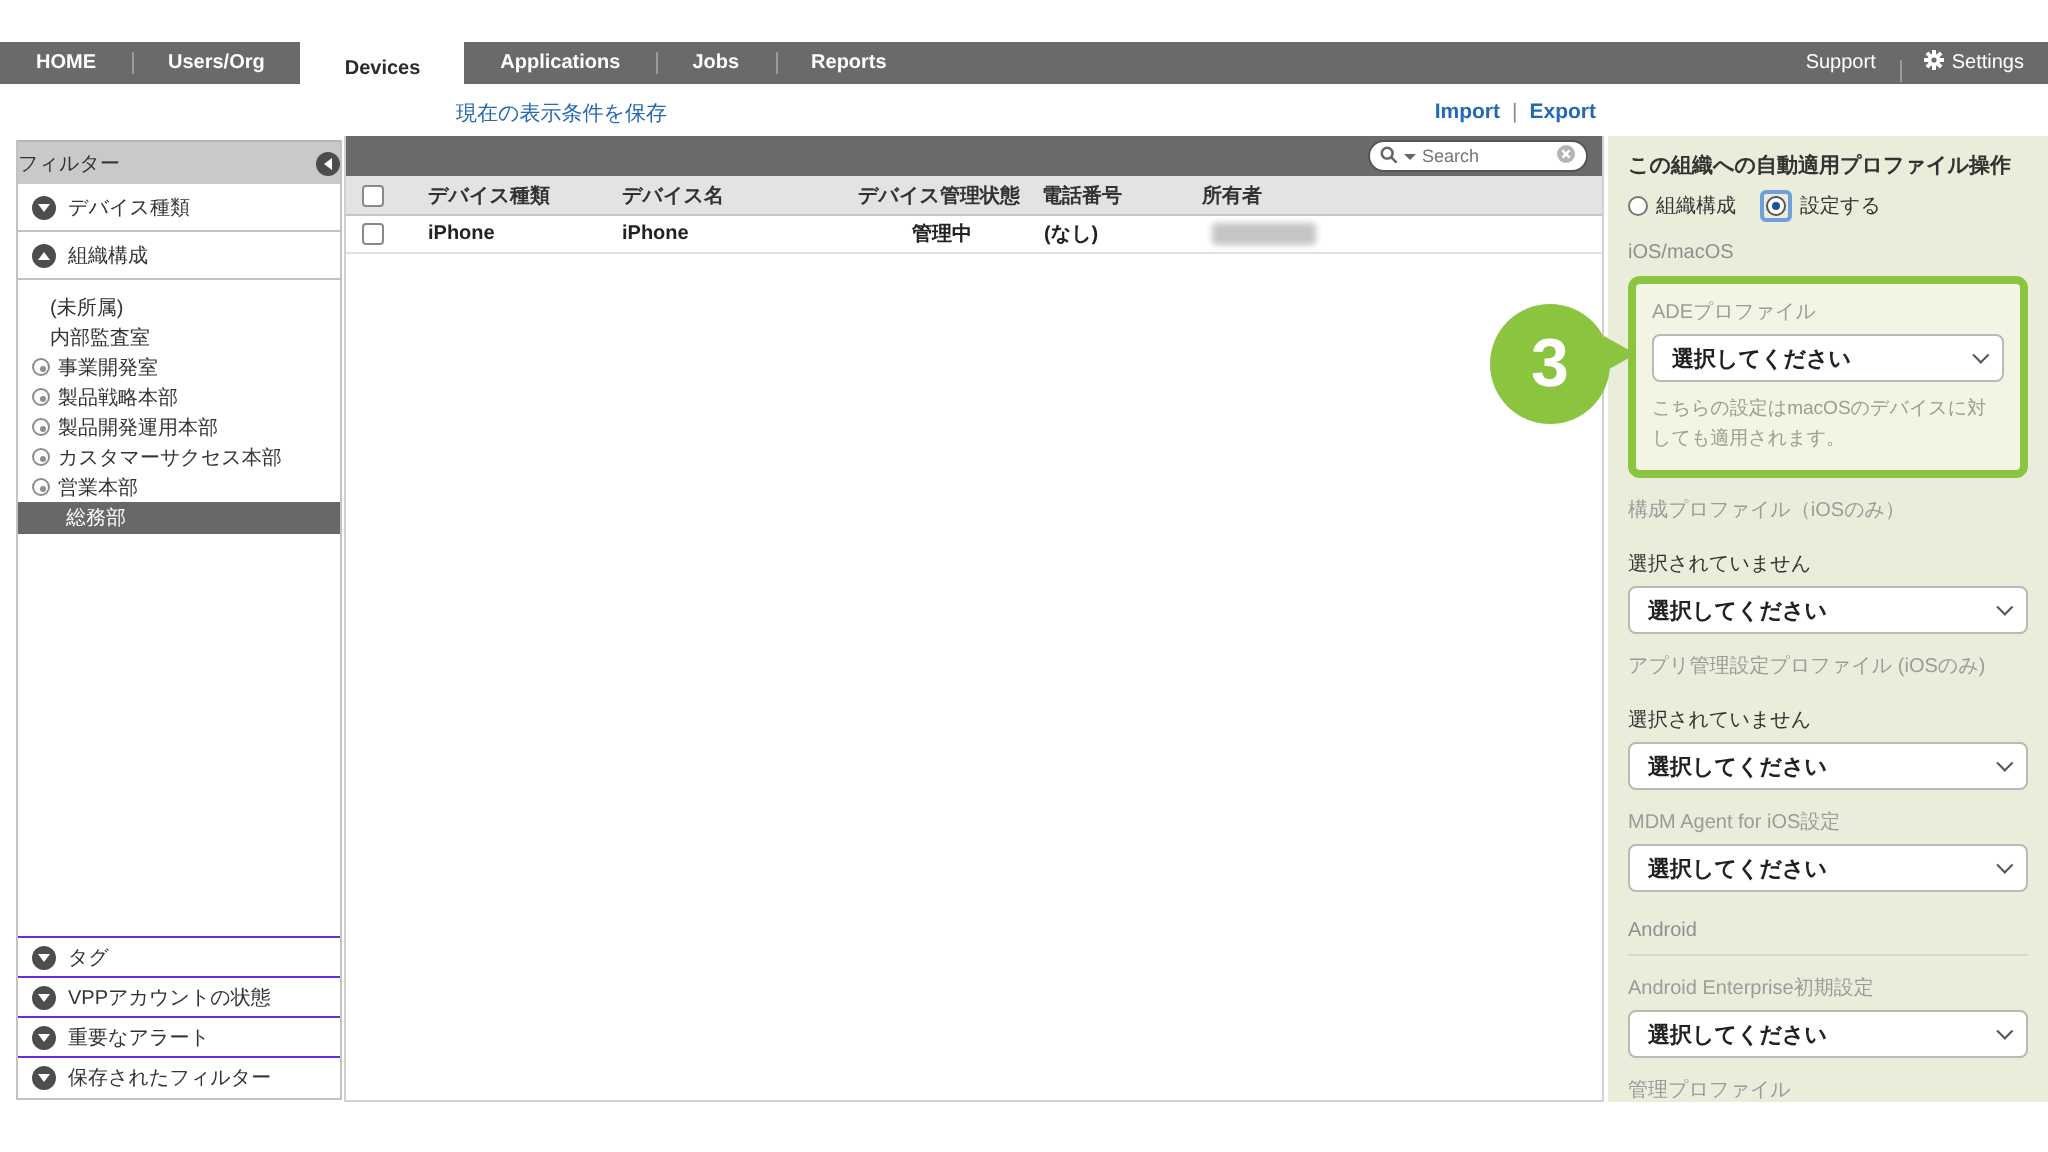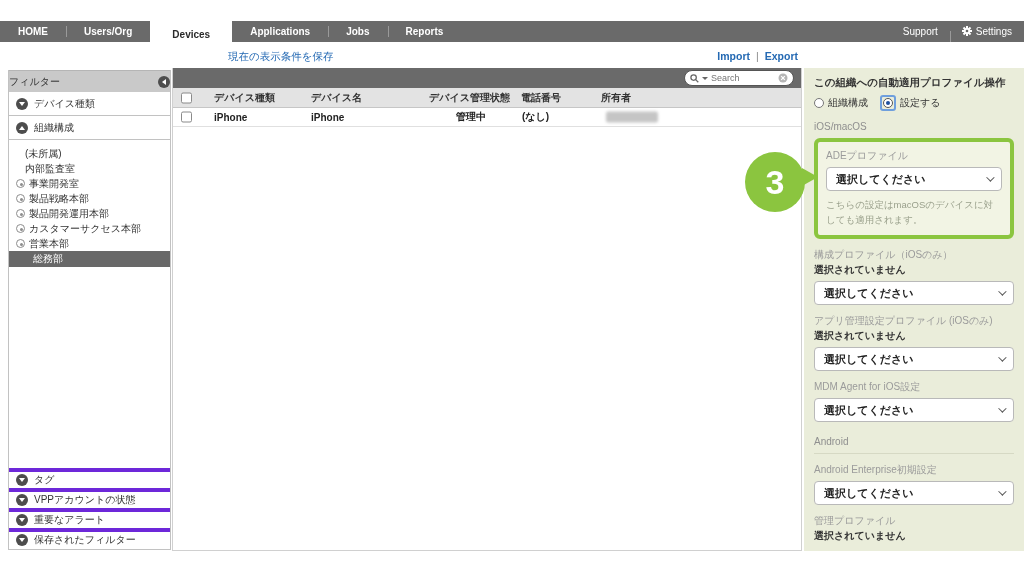--- a/index.html
+++ b/index.html
@@ -22,21 +22,21 @@
 
   
   #sidebar { position:absolute; left:8px; top:70px; width:163px; height:480px; background:#fff; border:1px solid #c2c2c2; border-top:none; }
   #sb-head { height:22px; background:#c9c9c9; border-top:1px solid #b5b5b5; display:flex; align-items:center; padding:0 0; font-size:10px; color:#333; }
   #sb-head .sp { flex:1; }
   .cicon { width:12px; height:12px; border-radius:50%; background:#4d4d4d; display:inline-flex; align-items:center; justify-content:center; flex:none; }
   .tri-d { width:0; height:0; border-left:3px solid transparent; border-right:3px solid transparent; border-top:4px solid #fff; }
   .tri-u { width:0; height:0; border-left:3px solid transparent; border-right:3px solid transparent; border-bottom:4px solid #fff; }
   .tri-l { width:0; height:0; border-top:3px solid transparent; border-bottom:3px solid transparent; border-right:4px solid #fff; }
   .sb-item { height:24px; display:flex; align-items:center; gap:6px; padding:0 7px; font-size:10px; color:#333; border-bottom:1px solid #c2c2c2; cursor:pointer; background:#fff; }
-  .sb-item.small { height:20px; border-top:4px solid #6d28d9; border-bottom:none; }
+  .sb-item.small { height:20px; border-top:1px solid #6d28d9; border-bottom:none; }
   #sb-tree { height:328px; padding:6px 0; border-bottom:none; overflow:hidden; }
   .tnode { font-size:10px; color:#333; height:15px; display:flex; align-items:center; gap:4px; padding-left:16px; cursor:pointer; }
   .tnode.iconed { padding-left:7px; }
   .onode { width:9px; height:9px; border:1px solid #8d8d8d; border-radius:50%; position:relative; flex:none; }
   .onode::after { content:""; position:absolute; left:2.5px; top:2.5px; width:3px; height:3px; border-radius:50%; background:#8d8d8d; }
   .tnode.selected { background:#686868; color:#fff; padding-left:24px; height:16px; }
 
   
   #tablearea { position:absolute; left:172px; top:68px; width:630px; height:483px; background:#fff; border:1px solid #d0d0d0; border-top:none; }
   #tbar { height:20px; background:#6a6a6a; display:flex; align-items:center; justify-content:flex-end; padding:0 7px; }
@@ -56,21 +56,21 @@
   #radios { display:flex; align-items:center; gap:12px; margin-top:5px; font-size:10px; color:#333; }
   .radio-opt { display:flex; align-items:center; gap:4px; cursor:pointer; }
   .rad { width:10px; height:10px; border:1px solid #777; border-radius:50%; background:#fff; }
   .rad-on-wrap { border:2px solid #6f9fdd; border-radius:3px; padding:1px; display:inline-flex; }
   .rad.on { position:relative; border-color:#555; }
   .rad.on::after { content:""; position:absolute; left:2px; top:2px; width:4px; height:4px; border-radius:50%; background:#1d4f9c; }
   .sect { font-size:10px; color:#8f8f8f; margin-top:10px; }
   #hl-box { margin-top:6px; border:4px solid #8bc53f; border-radius:6px; background:#f2f4e4; padding:7px 8px 8px; }
   .f-label { font-size:10px; color:#9b9b9b; margin-top:9px; }
   #hl-box .f-label { margin-top:0; }
-  .f-note { font-size:10px; font-weight:bold; color:#333; margin-top:1px; }
+  .f-note { font-size:10px; font-weight:normal; color:#333; margin-top:13px; }
   .select { margin-top:4px; height:24px; background:#fff; border:1px solid #b9b9b9; border-radius:4px; display:flex; align-items:center; padding:0 9px; cursor:pointer; }
   .select .val { font-size:11px; font-weight:bold; color:#222; flex:1; }
   .chev { width:6px; height:6px; border-right:1.5px solid #555; border-bottom:1.5px solid #555; transform:rotate(45deg) translateY(-2px); flex:none; }
   .help { font-size:9.5px; color:#9aa08c; margin-top:6px; line-height:1.6; }
   .divider { border:none; border-top:1px solid #d6d9c4; margin-top:6px; }
 
   
   #badge3 { position:absolute; left:745px; top:152px; width:60px; height:60px; background:#8bc53f; border-radius:50%; display:flex; align-items:center; justify-content:center; color:#fff; font-size:34px; font-weight:bold; z-index:5; }
   #badge3::after { content:""; position:absolute; right:-13px; top:16px; width:0; height:0; border-top:9px solid transparent; border-bottom:9px solid transparent; border-left:16px solid #8bc53f; }
 </style>

